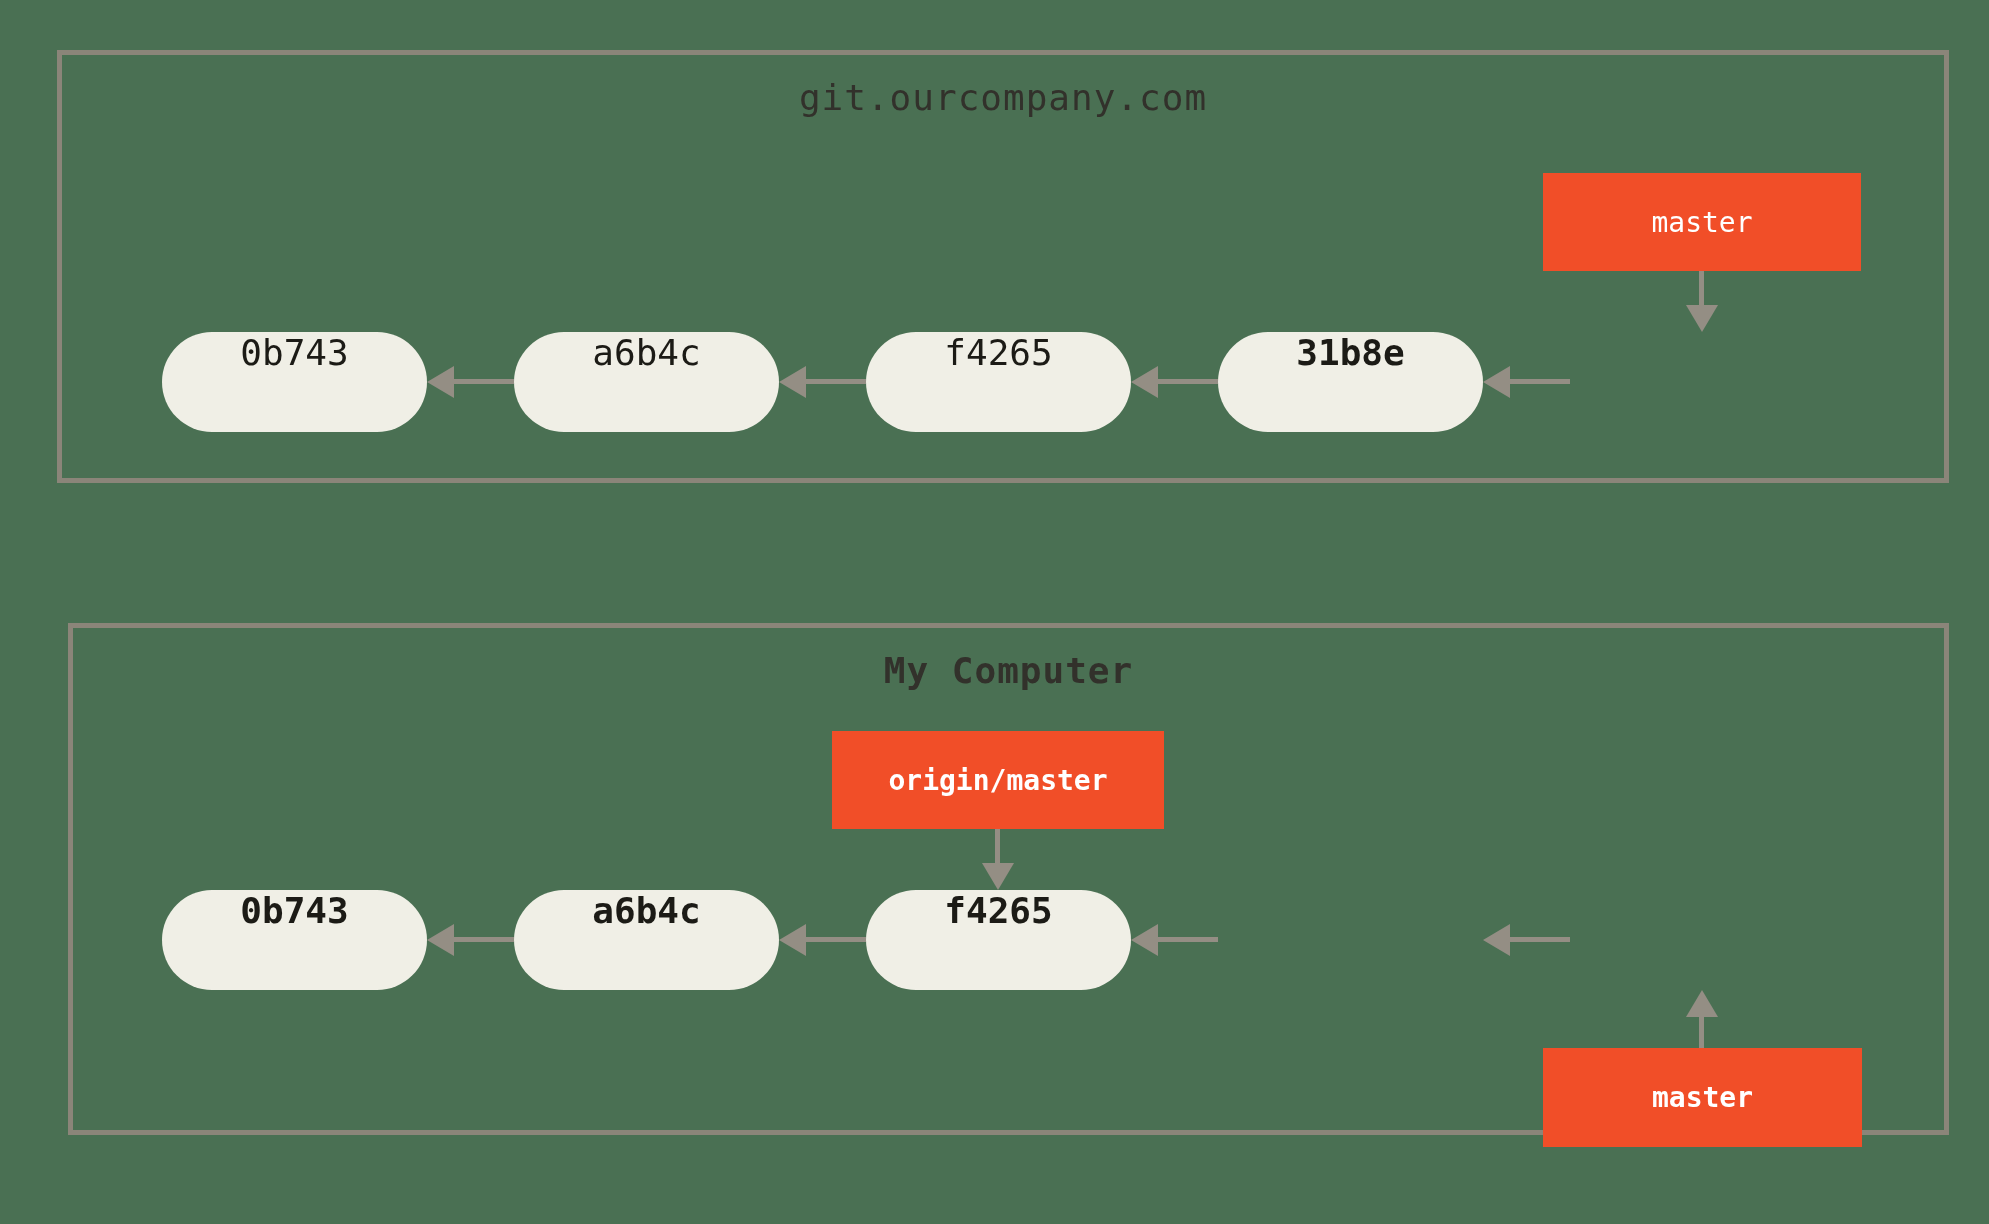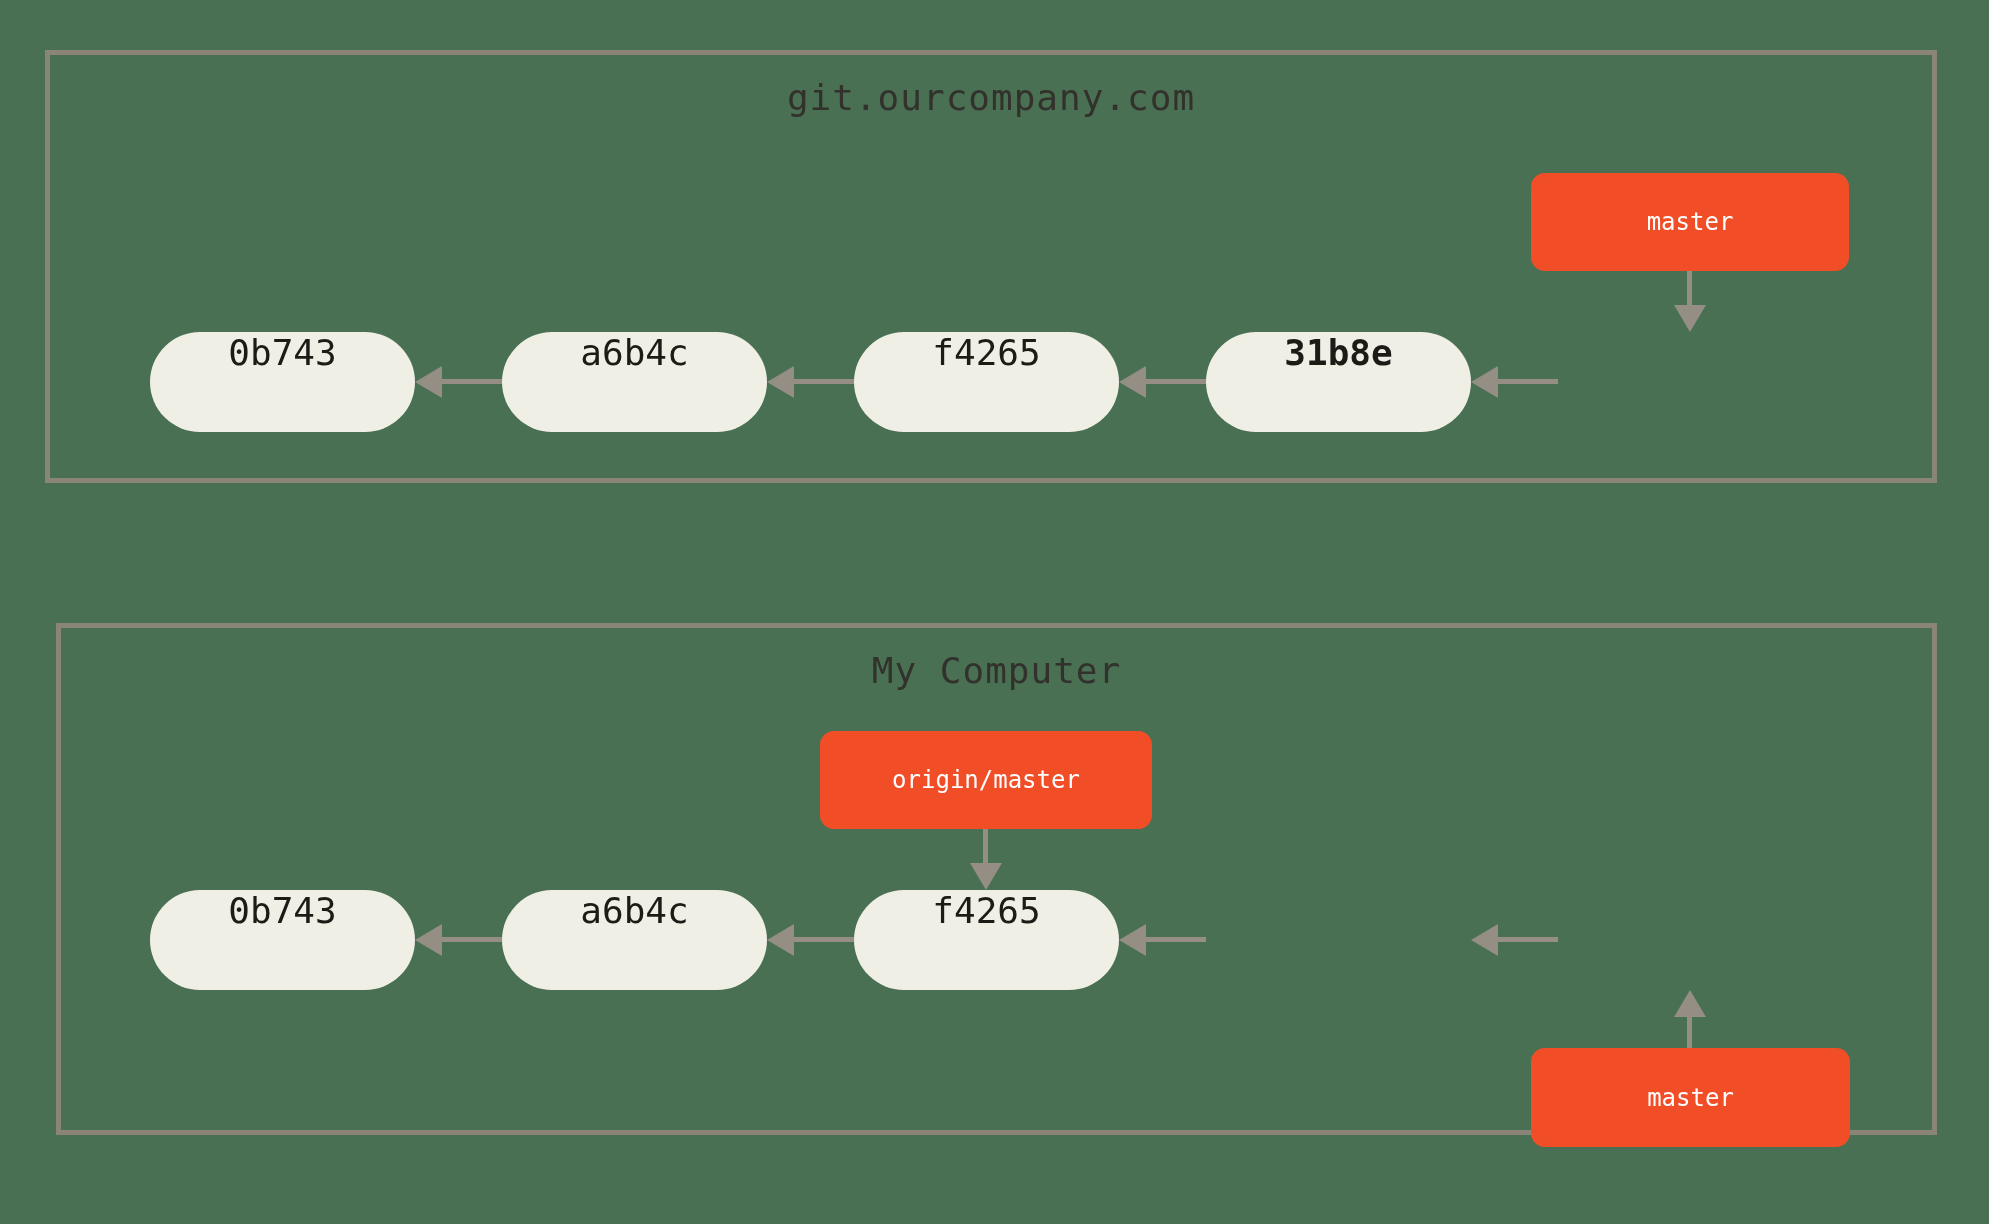--- a/index.html
+++ b/index.html
@@ -18,23 +18,24 @@
   body {
     background: var(--background);
     font-family: "DejaVu Sans Mono", "Liberation Mono", monospace;
   }
   .diagram { position:relative; width:1989px; height:1224px; overflow:hidden; }
 
   .repo-box {
     position:absolute;
     border:5px solid var(--box-border);
     background:transparent;
+    margin-left:12px;
   }
   .repo-box.server { left:45px;  top:50px;  width:1892px; height:433px; }
-  .repo-box.local  { left:56px;  top:623px; width:1881px; height:512px; }
+  .repo-box.local  { left:56px;  top:623px; width:1881px; height:512px;font-weight:bold; }
 
   .box-title {
     position:absolute; left:0; right:0; top:22px;
     text-align:center;
     font-size:36px; color:var(--title-text);
     letter-spacing:1px;
   }
 
   .commit-node {
     position:absolute;
@@ -43,22 +44,21 @@
     border-radius:52px;
     display:flex; justify-content:center;
     font-size:36px; color:var(--node-text);
   }
 
   .branch-label {
     position:absolute;
     background:var(--branch-fill);
     color:var(--branch-text);
     display:flex; align-items:center; justify-content:center;
-    font-size:24px;
-    border-radius:14px;
+    font-size:28px;
   }
 
   .annotation {
     position:absolute;
     right:50px; bottom:10px;
     font-size:36px; color:var(--annotation-text);
   }
 
   
   .h-arrow { position:absolute; width:87px; height:32px; }

